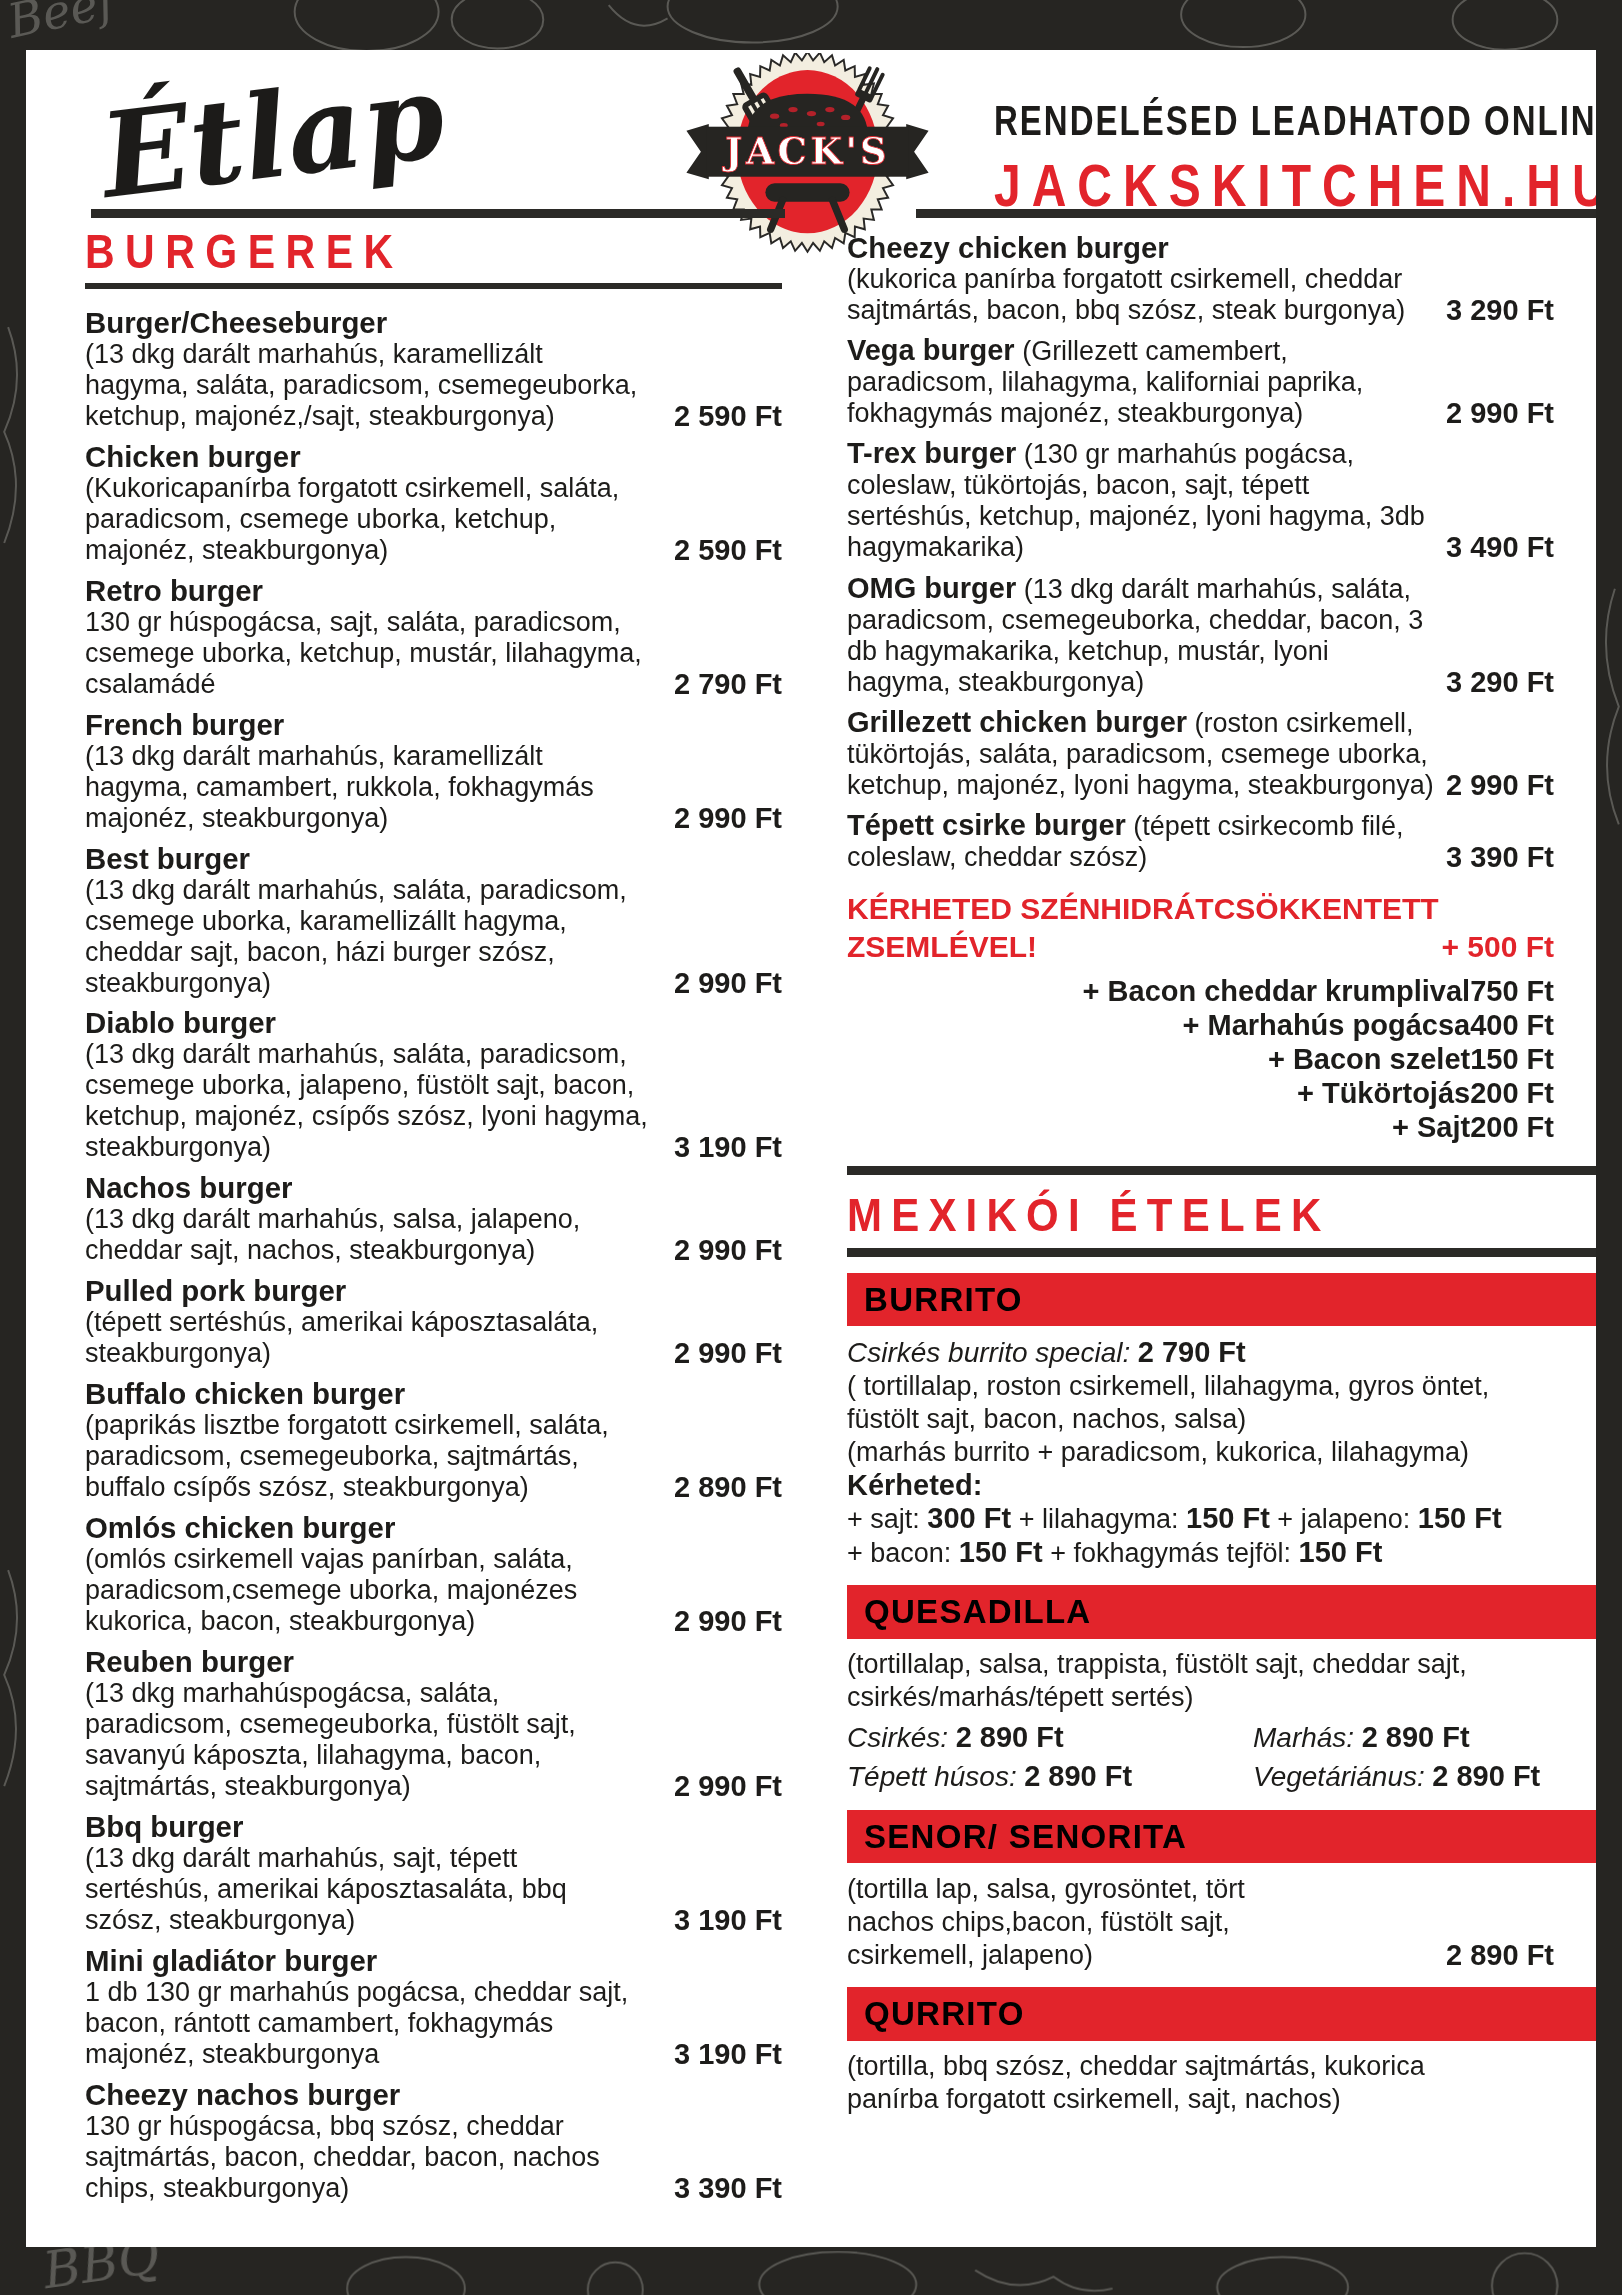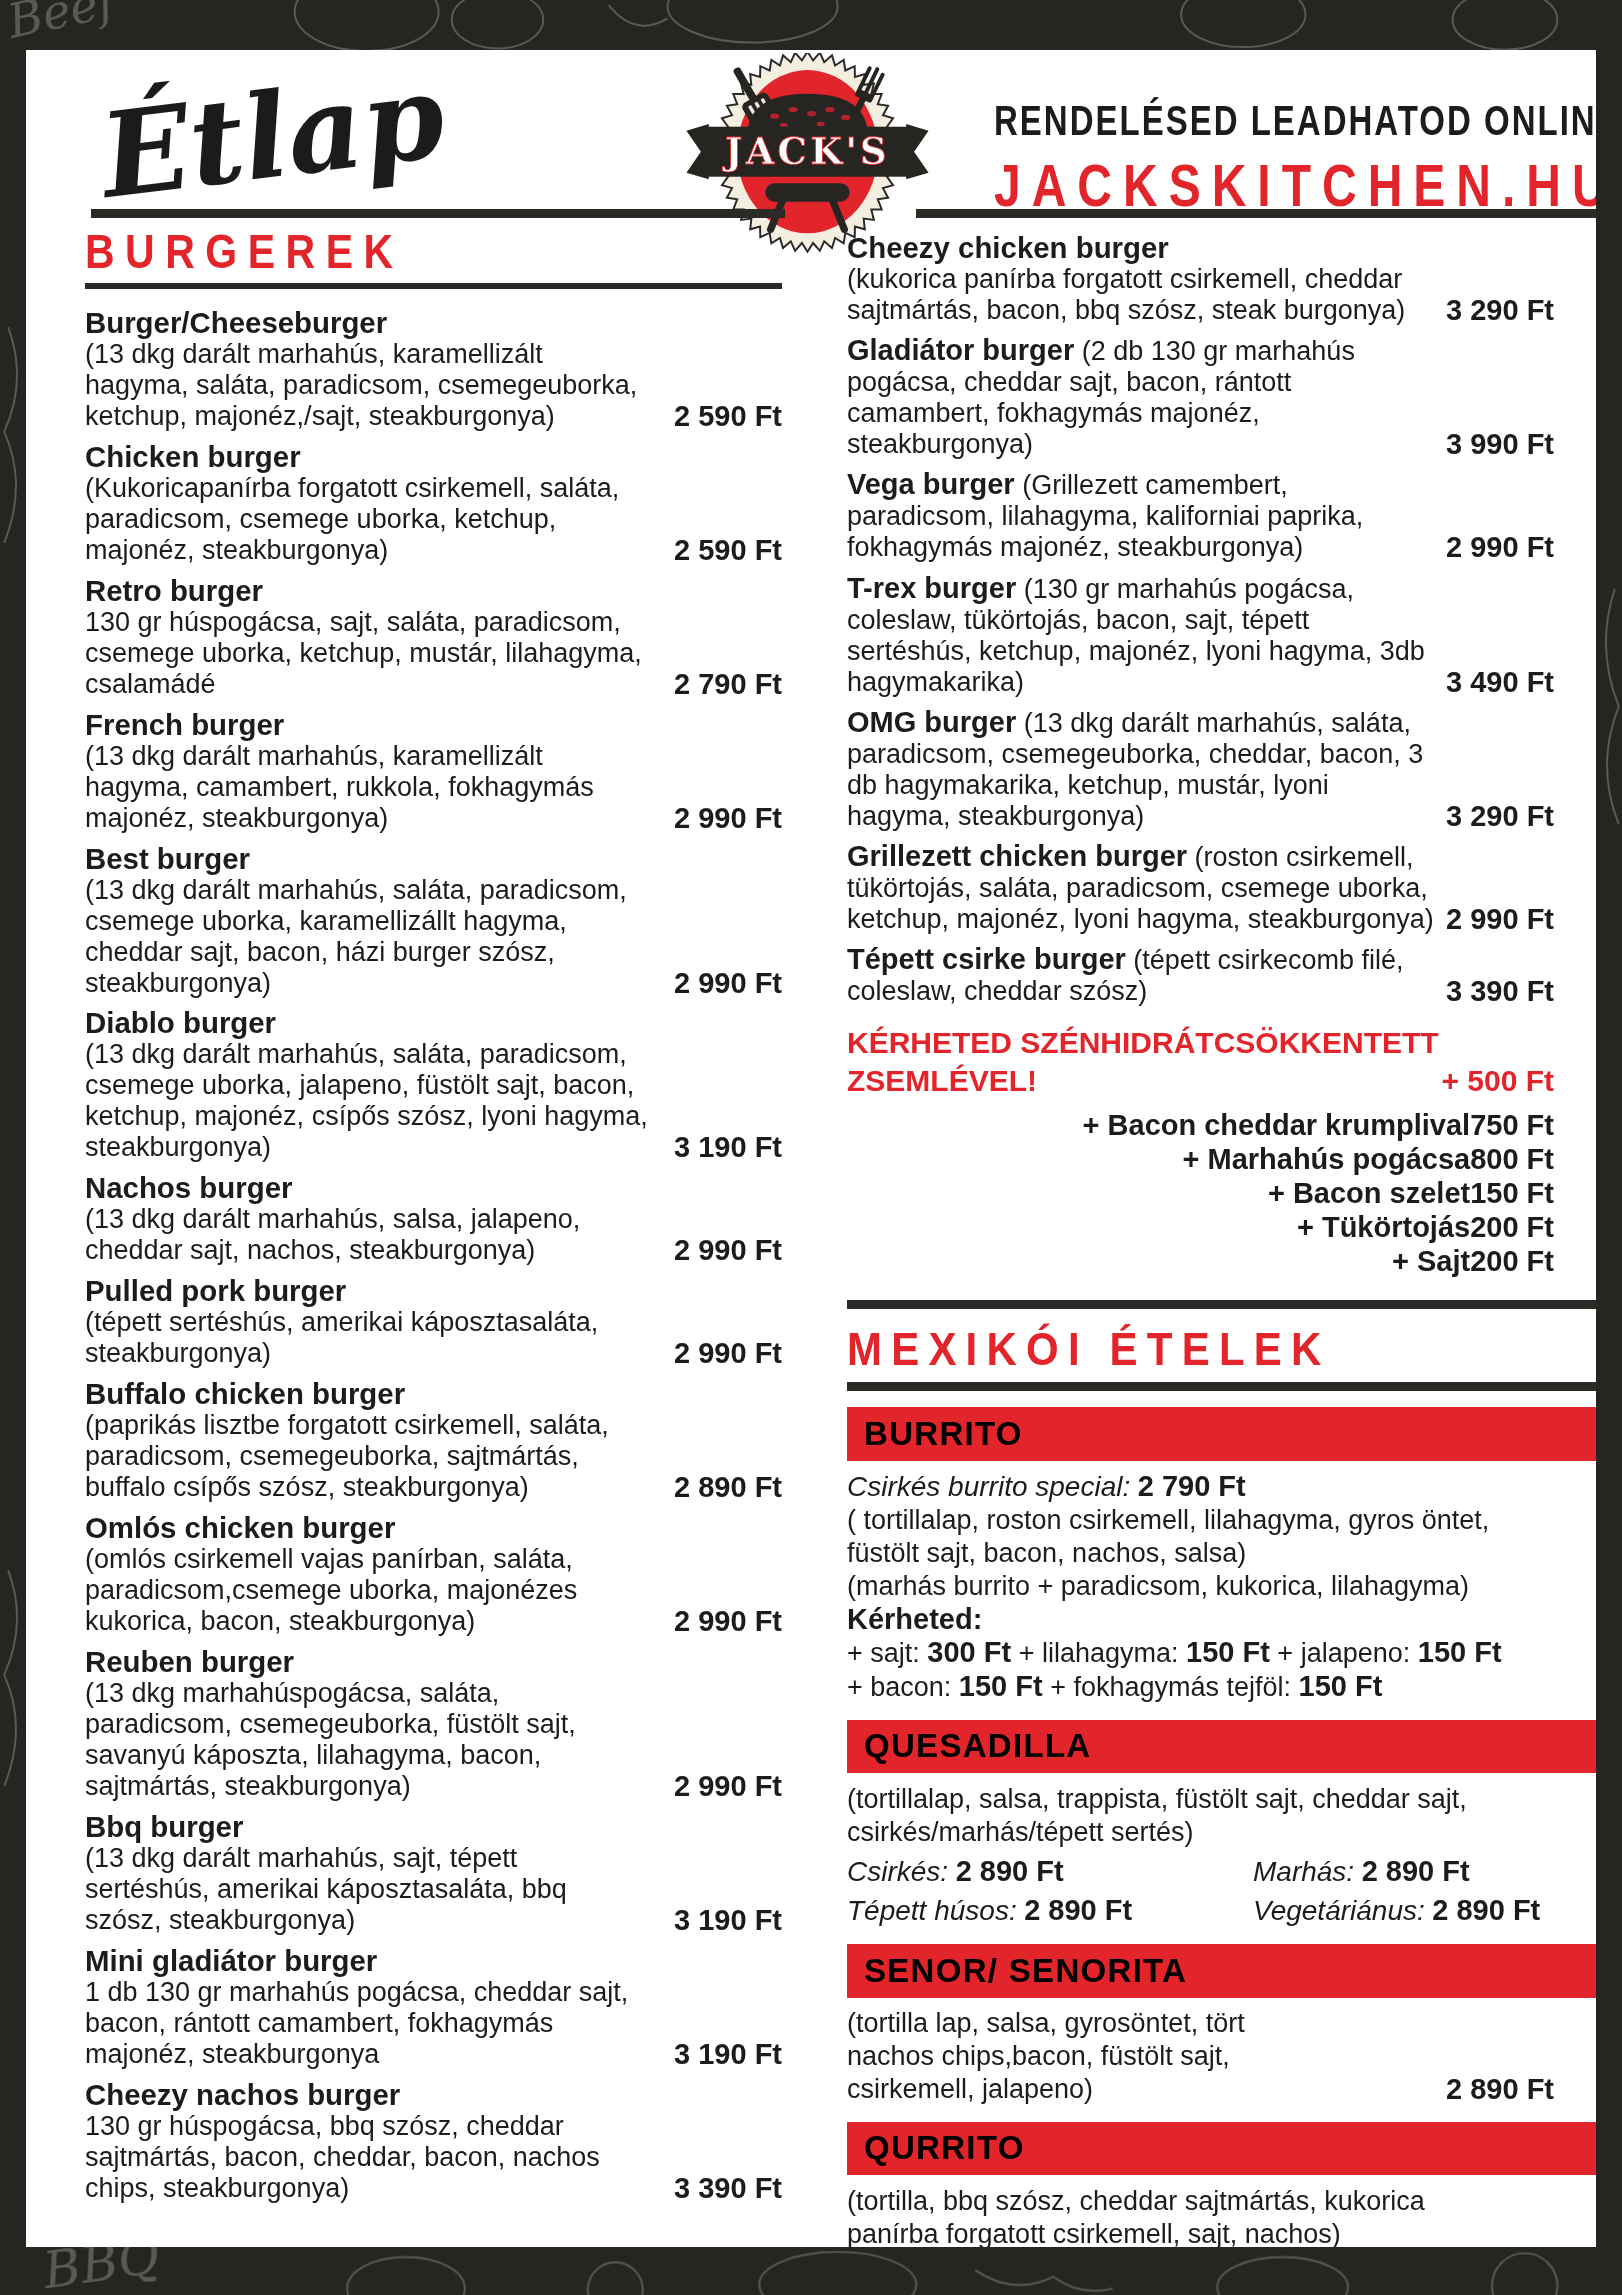--- a/index.html
+++ b/index.html
@@ -241,24 +241,20 @@
   </div>
 
   <div class="col-right">
 
     <div class="ritem">
       <div class="item-name">Cheezy chicken burger</div>
       <span class="rbody">(kukorica panírba forgatott csirkemell, cheddar sajtmártás, bacon, bbq szósz, steak burgonya)</span>
       <span class="item-price">3 290 Ft</span>
     </div>
     <div class="ritem">
-      <div class="rbody"><b class="rname">Gladiátor burger</b> <span>(2 db 130 gr marhahús pogácsa, cheddar sajt, bacon, rántott camambert, fokhagymás majonéz, steakburgonya)</span></div>
-      <span class="item-price">3 990 Ft</span>
-    </div>
-    <div class="ritem">
       <div class="rbody"><b class="rname">Vega burger</b> <span>(Grillezett camembert, paradicsom, lilahagyma, kaliforniai paprika, fokhagymás majonéz, steakburgonya)</span></div>
       <span class="item-price">2 990 Ft</span>
     </div>
     <div class="ritem">
       <div class="rbody"><b class="rname">T-rex burger</b> <span>(130 gr marhahús pogácsa, coleslaw, tükörtojás, bacon, sajt, tépett sertéshús, ketchup, majonéz, lyoni hagyma, 3db hagymakarika)</span></div>
       <span class="item-price">3 490 Ft</span>
     </div>
     <div class="ritem">
       <div class="rbody"><b class="rname">OMG burger</b> <span>(13 dkg darált marhahús, saláta, paradicsom, csemegeuborka, cheddar, bacon, 3 db hagymakarika, ketchup, mustár, lyoni hagyma, steakburgonya)</span></div>
       <span class="item-price">3 290 Ft</span>
@@ -280,21 +276,21 @@
           <span>+ 500 Ft</span>
         </div>
       </div>
       <div class="extras">
         <div class="xrow">
             <span>+ Bacon cheddar krumplival</span>
             <span>750 Ft</span>
           </div>
         <div class="xrow">
             <span>+ Marhahús pogácsa</span>
-            <span>800 Ft</span>
+            <span>400 Ft</span>
           </div>
         <div class="xrow">
             <span>+ Bacon szelet</span>
             <span>150 Ft</span>
           </div>
         <div class="xrow">
             <span>+ Tükörtojás</span>
             <span>200 Ft</span>
           </div>
         <div class="xrow">

